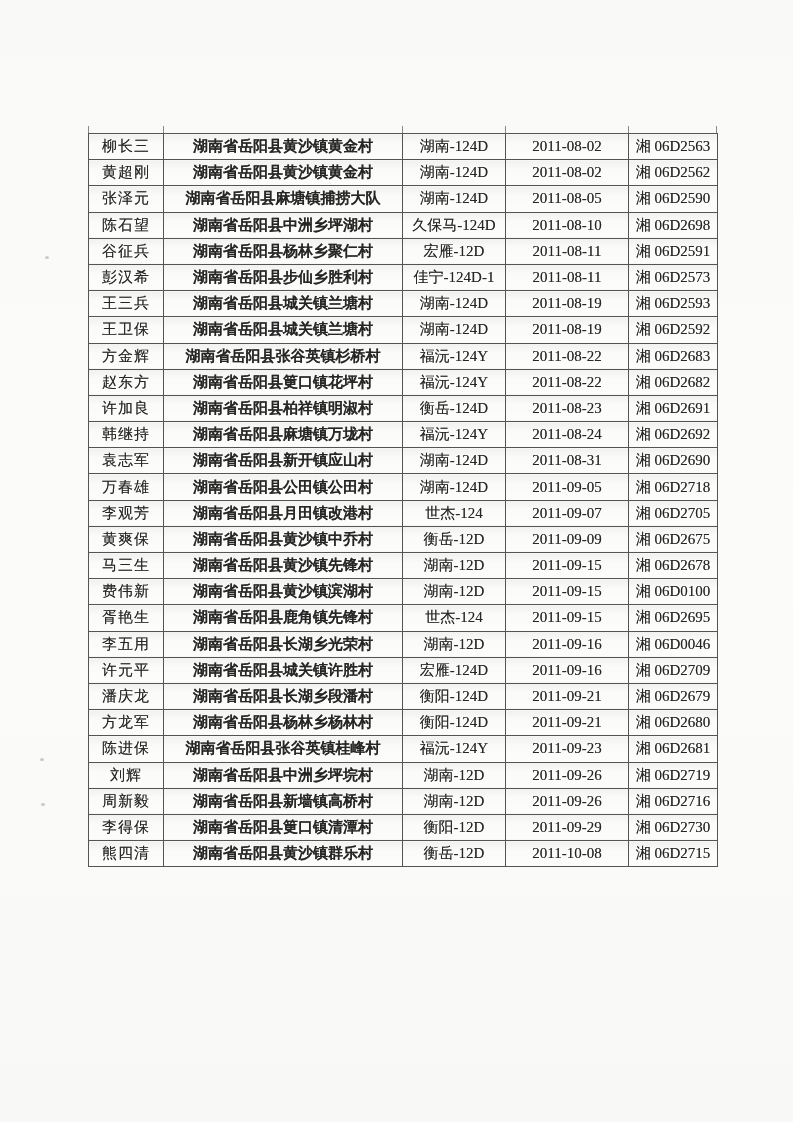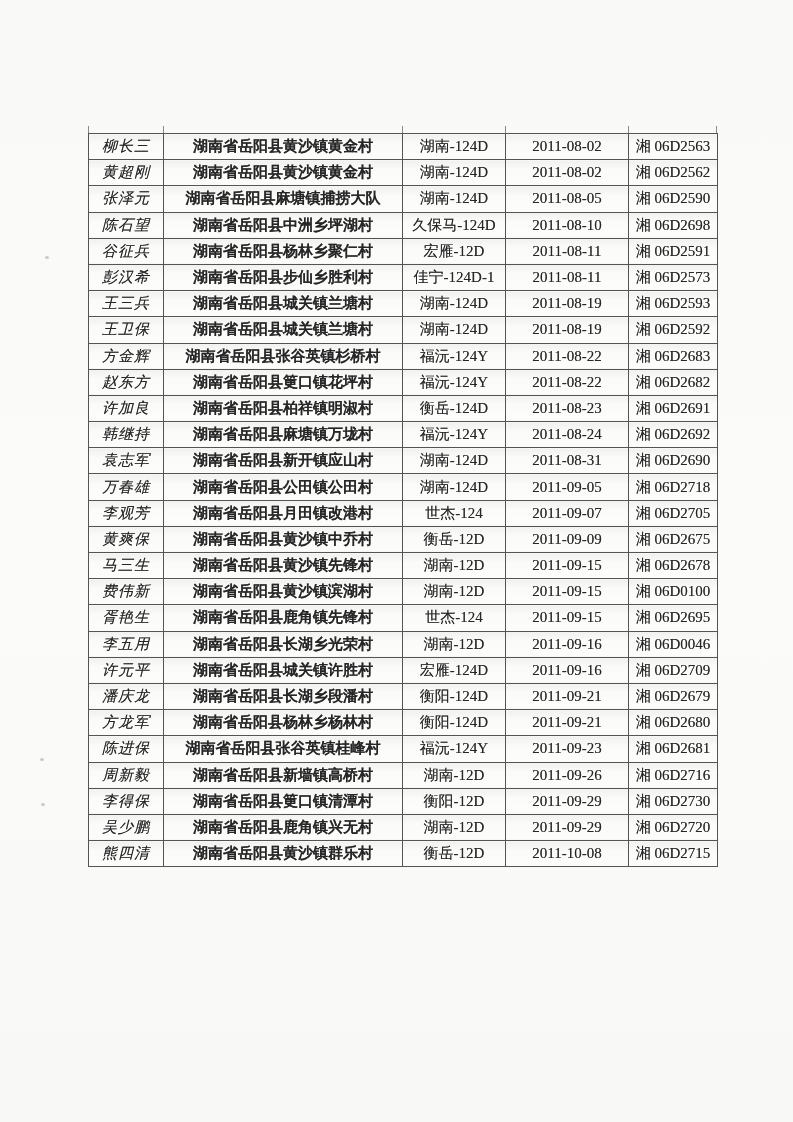--- a/index.html
+++ b/index.html
@@ -42,21 +42,21 @@
     white-space: nowrap;
     overflow: hidden;
     background: linear-gradient(180deg, #f1f1ef 0%, #fbfbfa 38%, #fcfcfb 100%);
     text-shadow: 0 0 0.5px rgba(40,40,40,0.55);
   }
   col.c-name    { width: 75px; }
   col.c-address { width: 239px; }
   col.c-model   { width: 103px; }
   col.c-date    { width: 123px; }
   col.c-plate   { width: 89px; }
-  td.cell-name { letter-spacing: 1px; font-style: italic; }
+  td.cell-name { letter-spacing: 1px; }
   td.cell-address { font-size: 14.8px; font-weight: bold; }
   td.cell-model, td.cell-date, td.cell-plate { font-size: 14.6px; }
   
   .stub {
     position: absolute;
     top: -7px;
     width: 1px; height: 7px;
     background: #8b8b8b;
   }
   
@@ -252,39 +252,39 @@
     <td class="cell-plate">湘 06D2680</td>
   </tr>
           <tr>
     <td class="cell-name">陈进保</td>
     <td class="cell-address">湖南省岳阳县张谷英镇桂峰村</td>
     <td class="cell-model">福沅-124Y</td>
     <td class="cell-date">2011-09-23</td>
     <td class="cell-plate">湘 06D2681</td>
   </tr>
           <tr>
+    <td class="cell-name">刘辉</td>
+    <td class="cell-address">湖南省岳阳县中洲乡坪垸村</td>
+    <td class="cell-model">湖南-12D</td>
+    <td class="cell-date">2011-09-26</td>
+    <td class="cell-plate">湘 06D2719</td>
+  </tr>
+          <tr>
     <td class="cell-name">周新毅</td>
     <td class="cell-address">湖南省岳阳县新墙镇高桥村</td>
     <td class="cell-model">湖南-12D</td>
     <td class="cell-date">2011-09-26</td>
     <td class="cell-plate">湘 06D2716</td>
   </tr>
           <tr>
     <td class="cell-name">李得保</td>
     <td class="cell-address">湖南省岳阳县筻口镇清潭村</td>
     <td class="cell-model">衡阳-12D</td>
     <td class="cell-date">2011-09-29</td>
     <td class="cell-plate">湘 06D2730</td>
-  </tr>
-          <tr>
-    <td class="cell-name">吴少鹏</td>
-    <td class="cell-address">湖南省岳阳县鹿角镇兴无村</td>
-    <td class="cell-model">湖南-12D</td>
-    <td class="cell-date">2011-09-29</td>
-    <td class="cell-plate">湘 06D2720</td>
   </tr>
           <tr>
     <td class="cell-name">熊四清</td>
     <td class="cell-address">湖南省岳阳县黄沙镇群乐村</td>
     <td class="cell-model">衡岳-12D</td>
     <td class="cell-date">2011-10-08</td>
     <td class="cell-plate">湘 06D2715</td>
   </tr>
         </tbody>
     </table>

